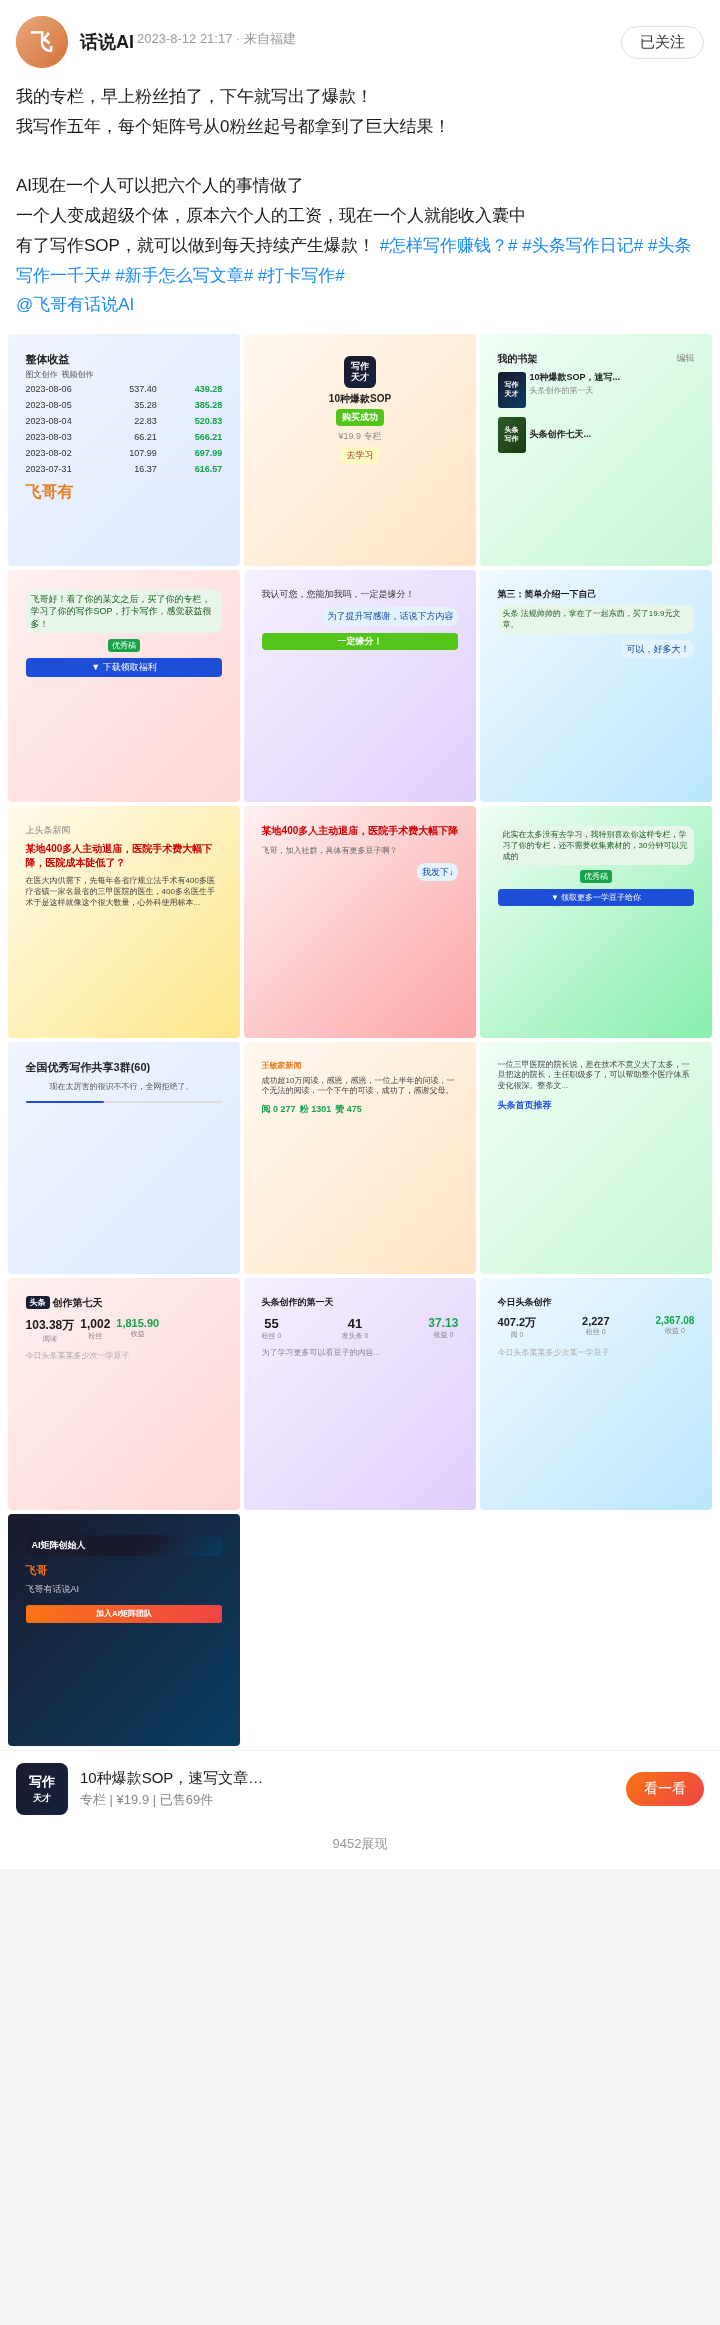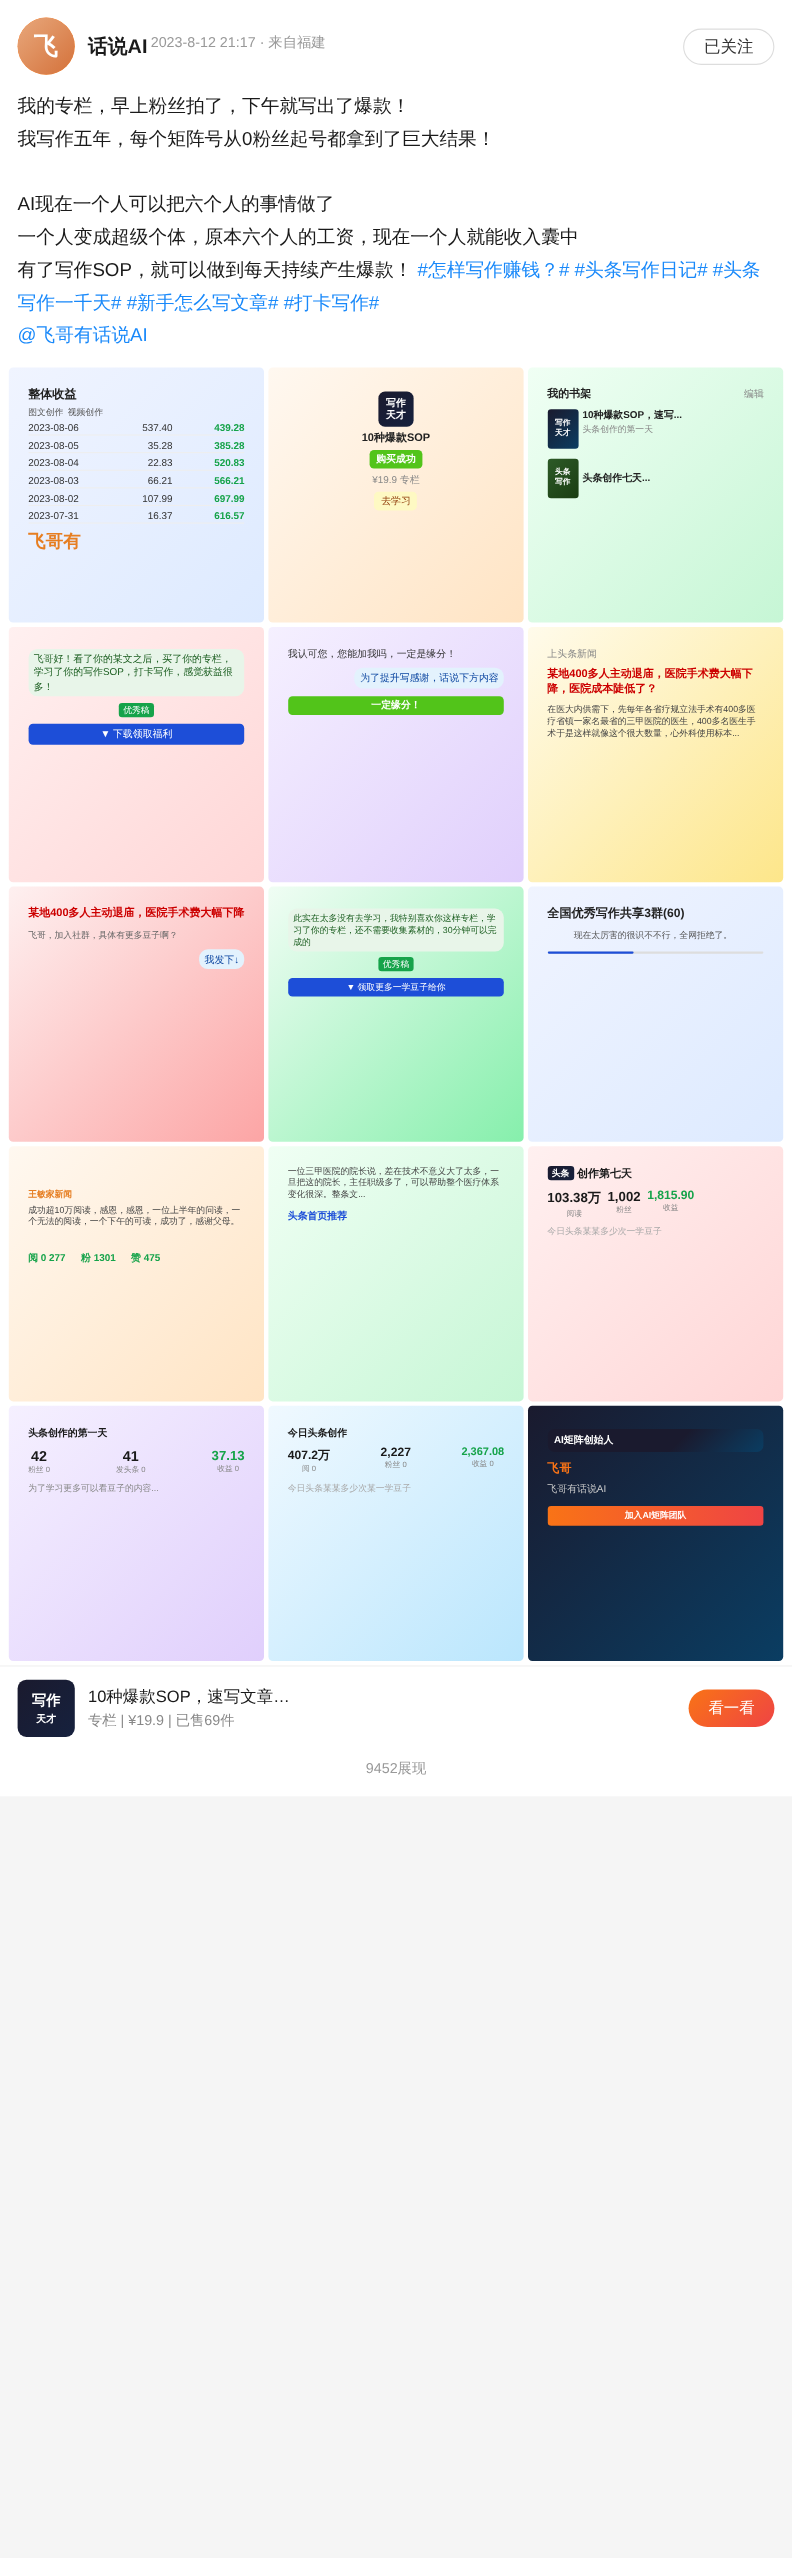--- a/index.html
+++ b/index.html
@@ -394,20 +394,27 @@
     </div>
 
     <div class="img-cell thumb-5">
       <div class="thumb-inner">
         <div style="font-size:9px;color:#333;line-height:1.4;">我认可您，您能加我吗，一定是缘分！</div>
         <div class="chat-bubble-right" style="margin-top:4px;">为了提升写感谢，话说下方内容</div>
         <div style="margin-top:4px;background:#52c41a;color:#fff;border-radius:4px;padding:2px 6px;font-size:9px;font-weight:bold;text-align:center;">一定缘分！</div>
       </div>
     </div>
 
+    <div class="img-cell thumb-6">
+      <div class="thumb-inner">
+        <div style="font-size:9px;font-weight:bold;color:#1a1a1a;line-height:1.4;">第三：简单介绍一下自己</div>
+        <div class="chat-bubble" style="font-size:8px;margin-top:2px;">头条 法规帅帅的，拿在了一起东西，买了19.9元文章。</div>
+        <div class="chat-bubble-right" style="margin-top:3px;">可以，好多大！</div>
+      </div>
+    </div>
 
     <div class="img-cell thumb-7">
       <div class="thumb-inner">
         <div style="font-size:9px;color:#888;margin-bottom:2px;">上头条新闻</div>
         <div class="news-headline">某地400多人主动退庙，医院手术费大幅下降，医院成本陡低了？</div>
         <div class="news-body">在医大内供需下，先每年各省疗规立法手术有400多医疗省镇一家名最省的三甲医院的医生，400多名医生手术于是这样就像这个很大数量，心外科使用标本...</div>
       </div>
     </div>
 
     <div class="img-cell thumb-8">
@@ -433,23 +440,23 @@
         <div class="thumb-title">全国优秀写作共享3群(60)</div>
         <div style="font-size:8px;color:#555;margin-top:4px;line-height:1.4;padding-left:24px;">现在太厉害的很识不不行，全网拒绝了。</div>
         <div style="margin-top:6px;width:100%;height:2px;background:#ddd;border-radius:2px;">
           <div style="width:40%;height:100%;background:#1d4ed8;border-radius:2px;"></div>
         </div>
       </div>
     </div>
 
     <div class="img-cell thumb-2">
       <div class="thumb-inner">
-        <div style="font-size:8px;font-weight:bold;color:#e67e22;margin-top:20px;">王敏家新闻</div>
+        <div style="font-size:8px;font-weight:bold;color:#e67e22;">王敏家新闻</div>
         <div style="font-size:8px;color:#444;line-height:1.3;margin-top:2px;">成功超10万阅读，感恩，感恩，一位上半年的问读，一个无法的阅读，一个下午的可读，成功了，感谢父母。</div>
-        <div style="margin-top:18px;display:flex;gap:14px;font-size:9px;color:#16a34a;font-weight:bold;">
+        <div style="margin-top:4px;display:flex;gap:4px;font-size:9px;color:#16a34a;font-weight:bold;">
           <span>阅 0 277</span>
           <span>粉 1301</span>
           <span>赞 475</span>
         </div>
       </div>
     </div>
 
     <div class="img-cell thumb-3">
       <div class="thumb-inner">
         <div style="font-size:8px;color:#444;line-height:1.35;">一位三甲医院的院长说，差在技术不意义大了太多，一旦把这的院长，主任职级多了，可以帮助整个医疗体系变化很深。整条文...</div>
@@ -479,21 +486,21 @@
         </div>
         <div style="font-size:8px;color:#aaa;margin-top:3px;">今日头条某某多少次一学豆子</div>
       </div>
     </div>
 
     <div class="img-cell thumb-5">
       <div class="thumb-inner">
         <div style="font-size:9px;font-weight:bold;color:#1a1a1a;">头条创作的第一天</div>
         <div style="display:flex;gap:4px;margin-top:4px;justify-content:space-between;">
           <div style="text-align:center;">
-            <div style="font-size:13px;font-weight:900;color:#1a1a1a;">42</div>
+            <div style="font-size:13px;font-weight:900;color:#1a1a1a;">55</div>
             <div style="font-size:7px;color:#888;">粉丝 0</div>
           </div>
           <div style="text-align:center;">
             <div style="font-size:13px;font-weight:900;color:#1a1a1a;">41</div>
             <div style="font-size:7px;color:#888;">发头条 0</div>
           </div>
           <div style="text-align:center;">
             <div style="font-size:12px;font-weight:900;color:#16a34a;">37.13</div>
             <div style="font-size:7px;color:#888;">收益 0</div>
           </div>

